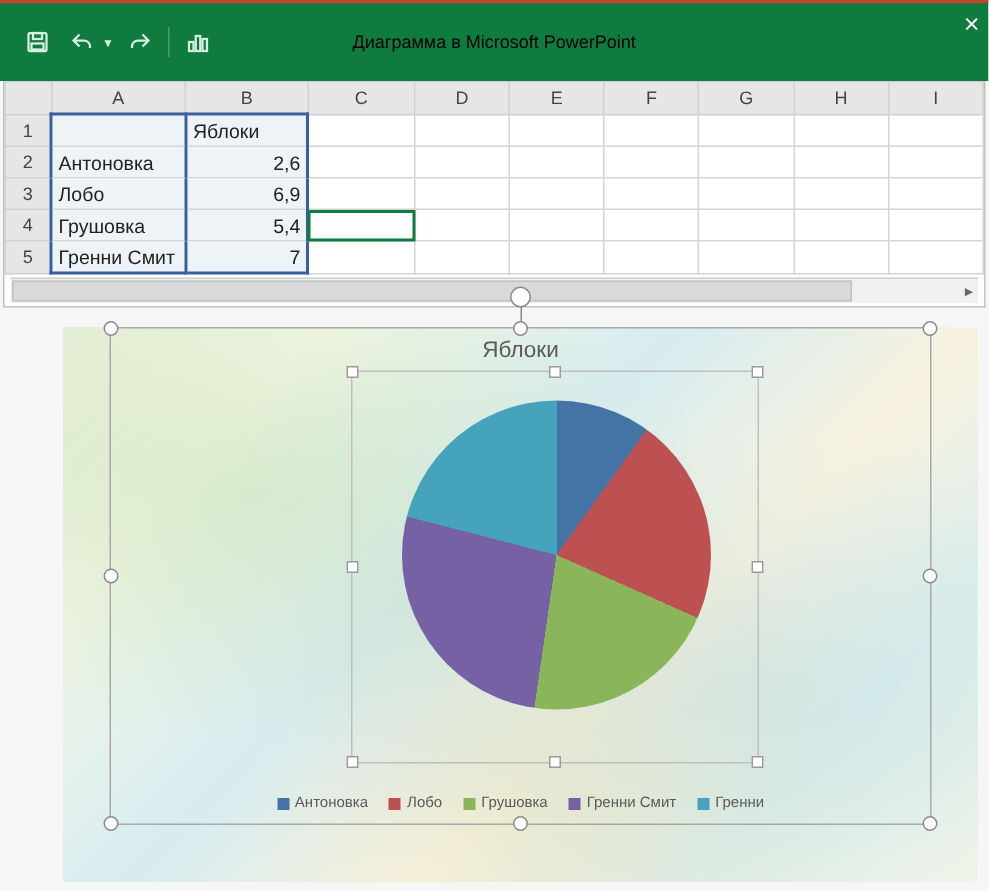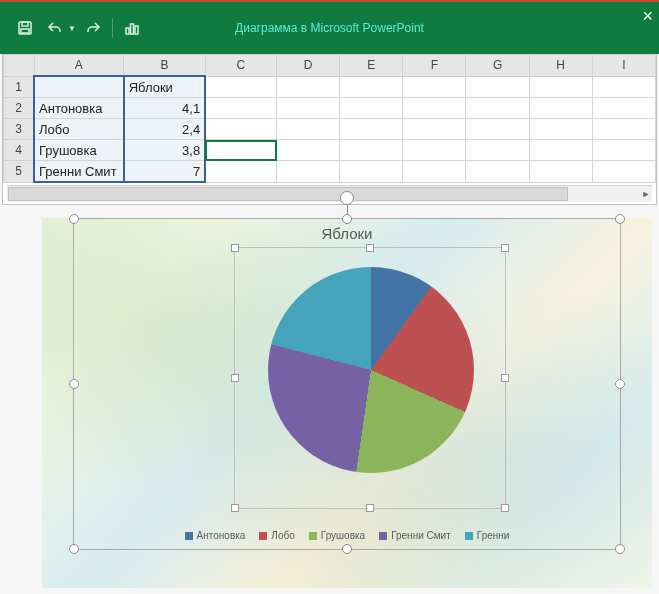--- a/index.html
+++ b/index.html
@@ -4,21 +4,21 @@
 <style>
 html,body{margin:0;padding:0;font-family:"Segoe UI",Arial,sans-serif;font-size:13px;background:#f6f6f6;overflow:hidden}
 body{width:659px;height:594px;position:relative}
 
 
 .titlebar{height:52px;background:#0f7b3f;color:#fff;display:flex;align-items:center;position:relative;border-top:2px solid #c8432a}
 .qat{display:flex;align-items:center;gap:4px;padding-left:12px}
 .qat-btn{width:26px;height:26px;display:flex;align-items:center;justify-content:center;color:#d9efe1;border-radius:2px}
 .qat-btn svg{width:16px;height:16px;stroke:#d9efe1;fill:none;stroke-width:1.5}
 .qat-sep{width:1px;height:20px;background:rgba(255,255,255,.25);margin:0 2px}
-.win-title{position:absolute;left:0;right:0;text-align:center;font-size:12px;color:#5eead4;pointer-events:none}
+.win-title{position:absolute;left:0;right:0;text-align:center;font-size:12px;color:#000000;pointer-events:none}
 .close-x{position:absolute;right:6px;top:4px;font-size:18px;color:#fff}
 
 
 .sheet-wrap{background:#fff;border:1px solid #b7c6b7;border-top:none;margin:0 2px 0 2px;padding-bottom:2px}
 .sheet{border-collapse:collapse;table-layout:fixed;width:100%}
 .corner{width:30px;height:18px;background:#e6e6e6;border:1px solid #d0d0d0}
 .colhead{background:#e6e6e6;border:1px solid #d0d0d0;color:#444;text-align:center;font-size:12px;height:18px;font-weight:normal}
 .rowhead{width:30px;background:#e6e6e6;border:1px solid #d0d0d0;color:#444;text-align:center;font-size:12px;font-weight:normal}
 .cell{border:1px solid #d4d4d4;height:20px;padding:0 4px;font-size:13px;color:#222;white-space:nowrap;overflow:hidden}
 .cell.num{text-align:right}
@@ -119,45 +119,45 @@
           <td class="cell"></td>
           <td class="cell"></td>
           <td class="cell"></td>
           <td class="cell"></td>
           <td class="cell"></td>
           <td class="cell"></td>
     </tr>
     <tr>
       <th class="rowhead">2</th>
       <td class="cell sel sel-col">Антоновка</td>
-      <td class="cell sel sel-col num">4,1</td>
+      <td class="cell sel sel-col num">2,6</td>
       <td class="cell"></td>
           <td class="cell"></td>
           <td class="cell"></td>
           <td class="cell"></td>
           <td class="cell"></td>
           <td class="cell"></td>
           <td class="cell"></td>
     </tr>
     <tr>
       <th class="rowhead">3</th>
       <td class="cell sel sel-col">Лобо</td>
-      <td class="cell sel sel-col num">2,4</td>
+      <td class="cell sel sel-col num">6,9</td>
       <td class="cell"></td>
           <td class="cell"></td>
           <td class="cell"></td>
           <td class="cell"></td>
           <td class="cell"></td>
           <td class="cell"></td>
           <td class="cell"></td>
     </tr>
     <tr>
       <th class="rowhead">4</th>
       <td class="cell sel sel-col">Грушовка</td>
-      <td class="cell sel sel-col num">3,8</td>
+      <td class="cell sel sel-col num">5,4</td>
       <td class="cell active-cell"></td>
           <td class="cell"></td>
           <td class="cell"></td>
           <td class="cell"></td>
           <td class="cell"></td>
           <td class="cell"></td>
           <td class="cell"></td>
     </tr>
     <tr>
       <th class="rowhead">5</th>

